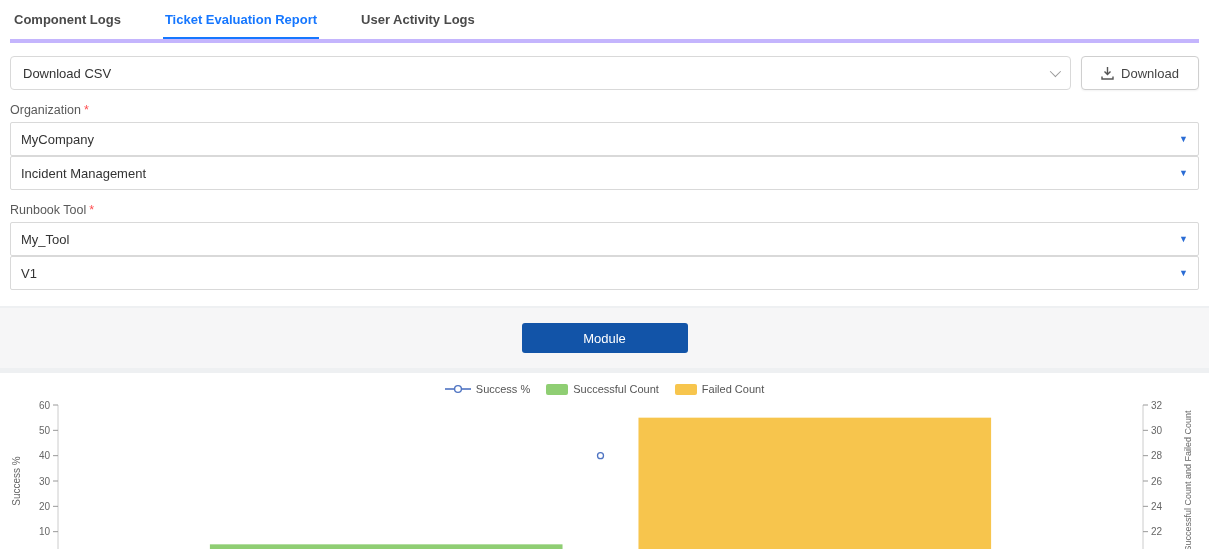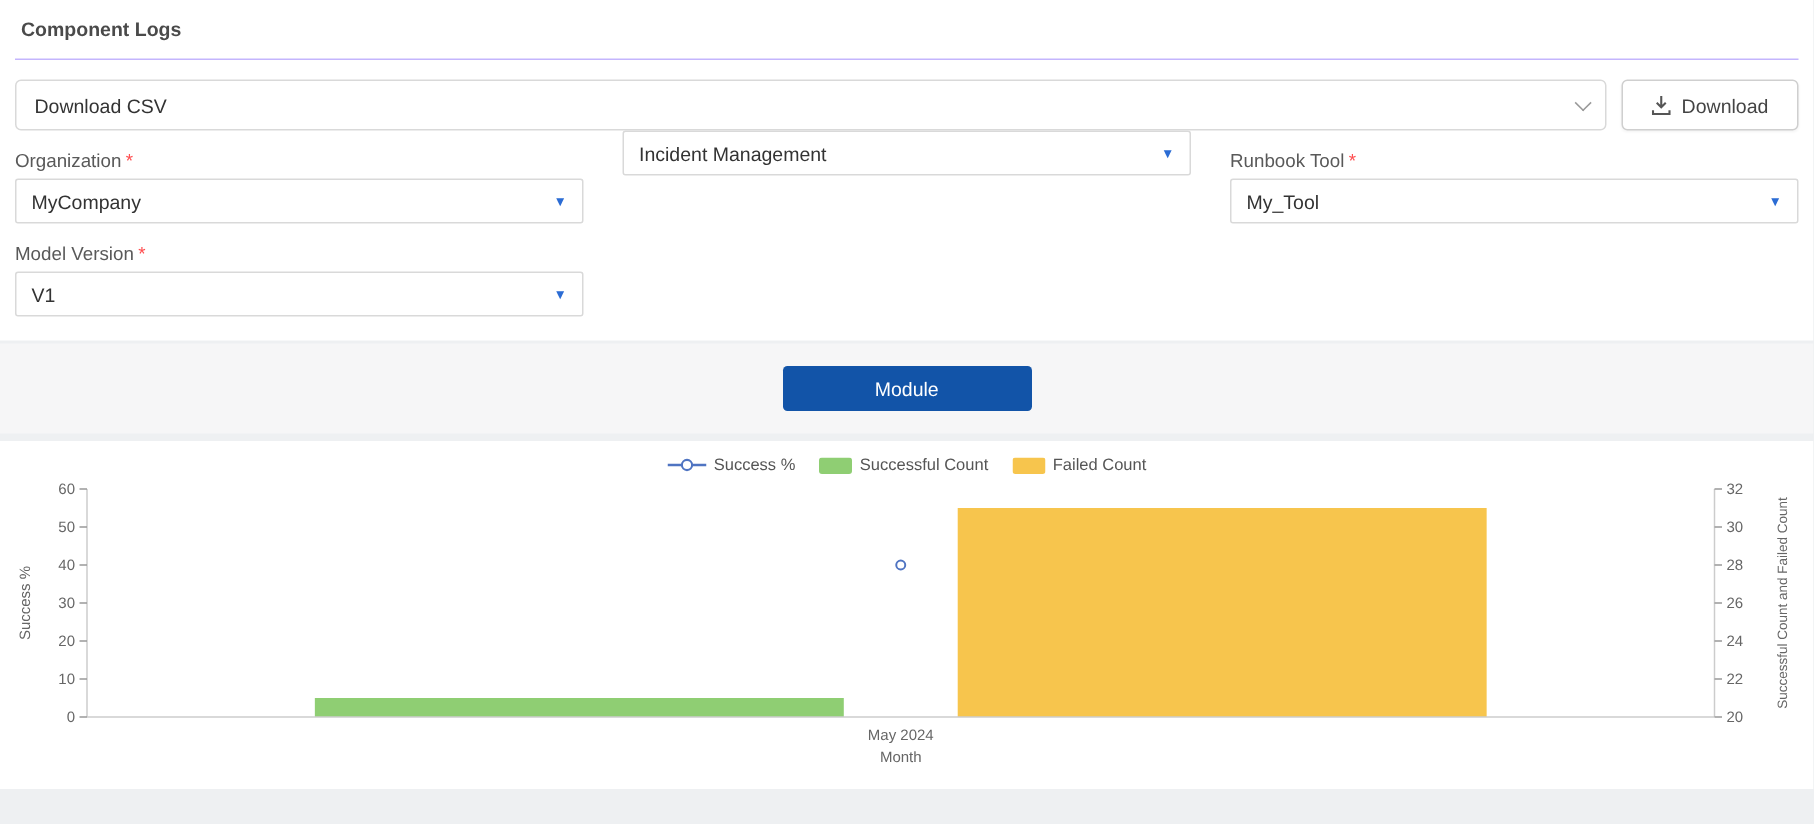--- a/index.html
+++ b/index.html
@@ -5,45 +5,47 @@
   *{box-sizing:border-box}
   html,body{margin:0;padding:0}
   body{
     background:#eef0f2;
     font-family:"Liberation Sans",sans-serif;
     color:#333;
     padding-bottom:12px;
     width:1209px;
   }
   .top{background:#fff;padding:0 10px 16px}
-  .tabs{display:flex;gap:40px;border-bottom:1px solid #c4b5fd;padding:0 2px}
+  .tabs{display:flex;gap:40px;border-bottom:4px solid #c4b5fd;padding:0 2px}
   .tab{padding:12px 2px 10px;font-size:13px;font-weight:700;color:#4a4a4a;cursor:pointer;border-bottom:2px solid transparent;white-space:nowrap}
   .tab.active{color:#1677ff;border-bottom-color:#1677ff}
   .export-row{display:flex;gap:10px;margin-top:13px}
   .csv-select{flex:1;height:34px;border:1px solid #d9d9d9;border-radius:4px;background:#fff;display:flex;align-items:center;justify-content:space-between;padding:0 12px;font-size:13px;color:#333;cursor:pointer}
   .chev{width:8px;height:8px;border-right:1.5px solid #999;border-bottom:1.5px solid #999;transform:rotate(45deg) translateY(-2px);display:inline-block}
   .dl-btn{width:118px;height:34px;border:1px solid #cfcfcf;border-radius:4px;background:#fff;display:flex;align-items:center;justify-content:center;gap:7px;font-size:13px;color:#444;cursor:pointer;box-shadow:0 1px 2px rgba(0,0,0,.05);font-family:inherit}
-  .form-grid{display:grid;grid-template-columns:1fr 1fr 1fr;column-gap:26px}
+  .form-grid{display:grid;grid-template-columns:1fr;column-gap:26px}
   .flabel{margin:13px 0 5px;font-size:12.5px;color:#595959}
   .req{color:#ff4d4f;margin-left:3px}
-  .select{height:30px;border:1px solid #d9d9d9;border-radius:2px;background:#fff;display:flex;align-items:center;justify-content:space-between;padding:0 10px;font-size:13px;color:#333;cursor:pointer}
+  .select{height:30px;border:1px solid #d9d9d9;border-radius:2px;background:#fff;display:flex;align-items:center;justify-content:space-between;padding:16px 10px;font-size:13px;color:#333;cursor:pointer}
   .caret{font-size:9px;color:#2b6cd4;line-height:1}
   .search-strip{background:#f6f6f7;padding:15px 0;margin-top:2px}
   .search-btn{display:block;margin:0 auto;width:166px;height:30px;background:#1254a8;border:none;border-radius:3px;color:#fff;font-size:13px;cursor:pointer;font-family:inherit}
   .chart-card{background:#fff;margin-top:5px;padding:10px 8px 8px}
   .legend{display:flex;justify-content:center;align-items:center;gap:16px;font-size:11px;color:#555;margin-bottom:4px}
   .legend-item{display:flex;align-items:center;gap:5px;cursor:pointer}
   .chart{width:100%;height:198px}
 </style>
 </head>
 <body>
 
 <div class="top">
   <div class="tabs">
     <div class="tab">Component Logs</div>
+    <div class="tab active">Ticket Evaluation Report</div>
+    <div class="tab">User Activity Logs</div>
   </div>
 
   <div class="export-row">
     <div class="csv-select">
       <span>Download CSV</span>
       <span class="chev"></span>
     </div>
     <button class="dl-btn">
       <svg width="13" height="14" viewBox="0 0 13 14">
         <path d="M6.5 1 v7 M3.5 5.5 L6.5 8.5 L9.5 5.5" stroke="#555" stroke-width="1.4" fill="none"></path>
@@ -75,23 +77,20 @@
       <div class="flabel">
         <span>Runbook Tool</span><span class="req">*</span>
       </div>
       <div class="select">
         <span>My_Tool</span>
         <span class="caret">▼</span>
       </div>
     </div>
 
     <div>
-      <div class="flabel">
-        <span>Model Version</span><span class="req">*</span>
-      </div>
       <div class="select">
         <span>V1</span>
         <span class="caret">▼</span>
       </div>
     </div>
 
   </div>
 </div>
 
 <div class="search-strip">

